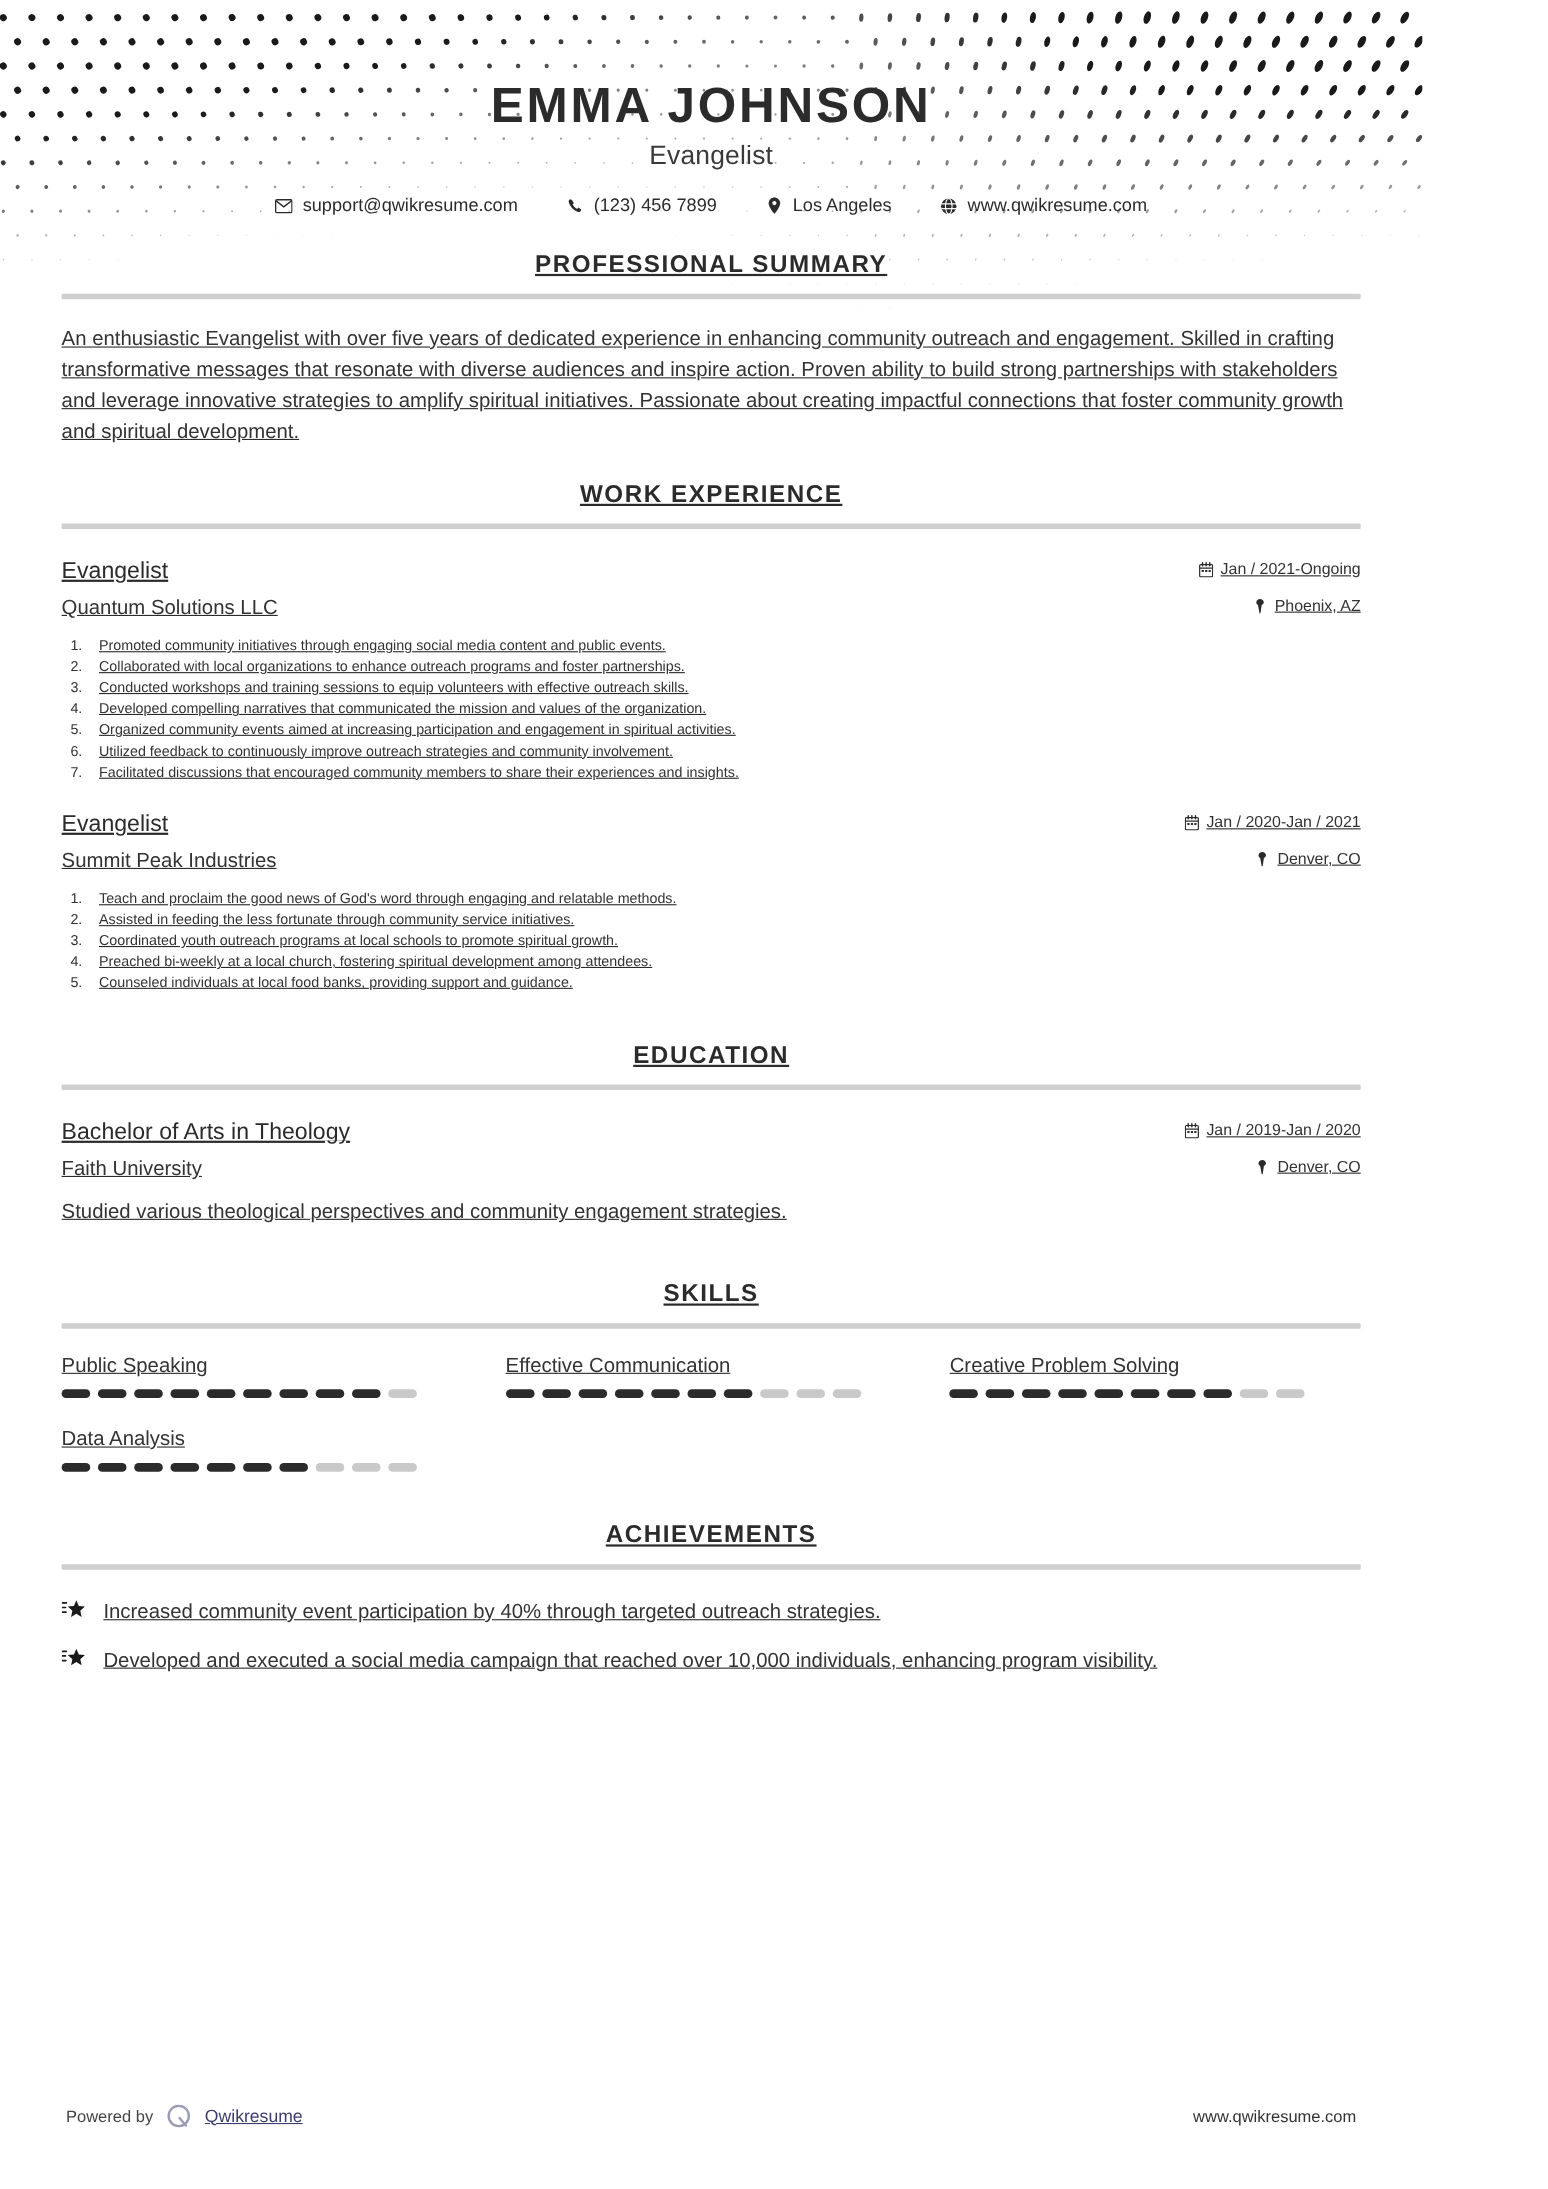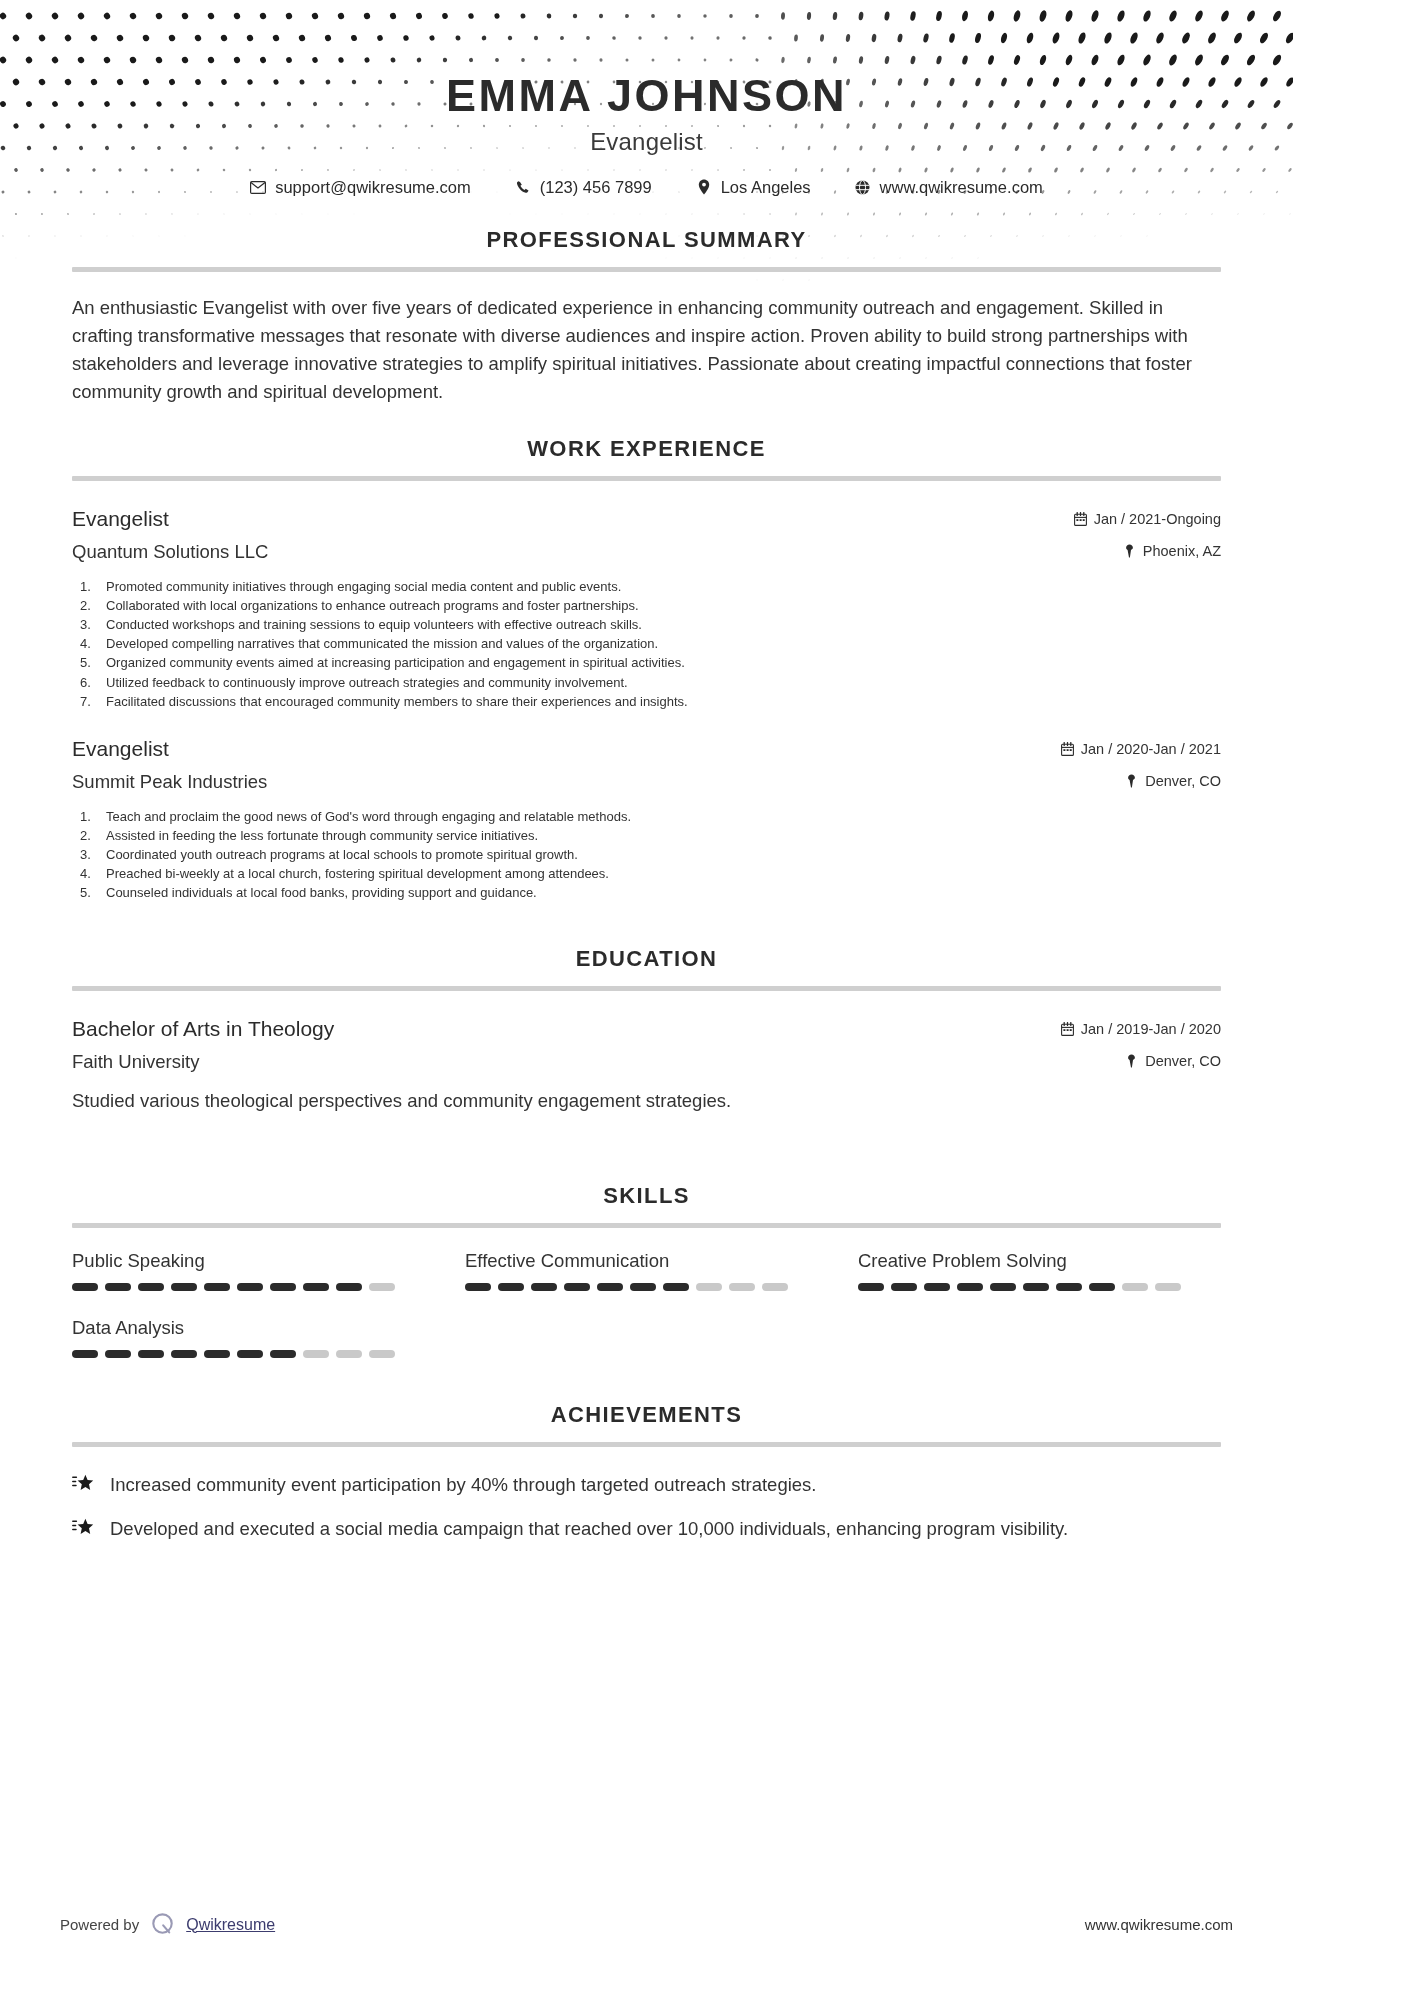--- a/index.html
+++ b/index.html
@@ -75,21 +75,22 @@
     width: 16px;
     height: 16px;
     flex: none;
   }
   .contact-item .ico svg { display: block; }
 
   
   .content {
     position: relative;
     z-index: 2;
-    padding: 0 72px;
+    padding: 0 56px;
+    text-decoration: underline;
   }
   .section { margin-top: 30px; }
   .section-title {
     text-align: center;
     font-size: 22px;
     font-weight: bold;
     letter-spacing: 1.4px;
     color: #2b2b2b;
   }
   .rule {
@@ -1095,21 +1096,21 @@
                   </svg>
                 </span>
                 <span>Denver, CO</span>
               </div>
             </div>
             <div class="edu-desc">Studied various theological perspectives and community engagement strategies.</div>
           </div>
         </div>
     </div>
 
-    <div class="section" style="margin-top:68px;">
+    <div class="section" style="margin-top:48px;">
       <div class="section-title">SKILLS</div>
       <div class="rule"></div>
       <div class="skills-grid" id="skills-grid">
           <div class="skill">
             <div class="skill-name">Public Speaking</div>
             <div class="skill-bar">
               <span class="seg on"></span>
               <span class="seg on"></span>
               <span class="seg on"></span>
               <span class="seg on"></span>

